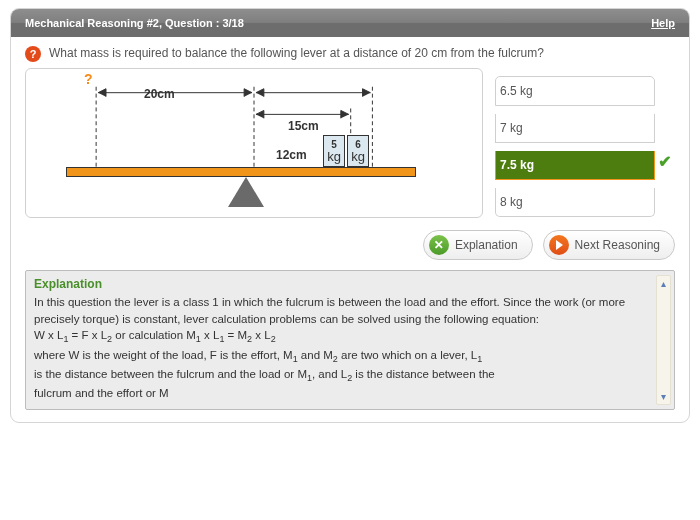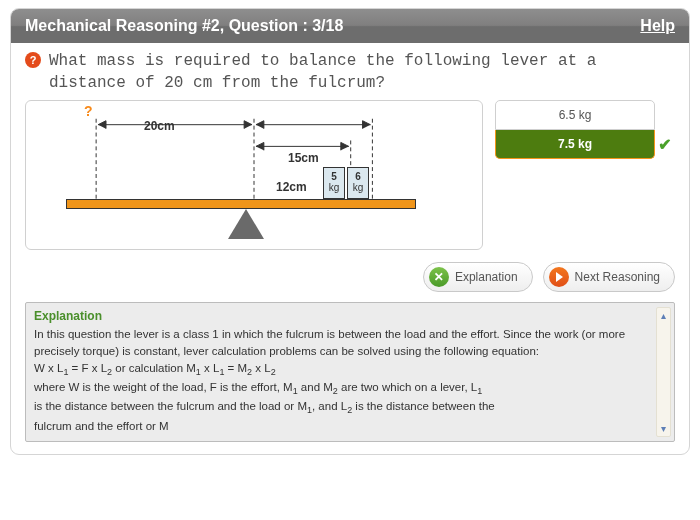--- a/index.html
+++ b/index.html
@@ -23,21 +23,21 @@
     border-radius: 9px;
     overflow: hidden;
   }
   .header {
     display: flex;
     align-items: center;
     justify-content: space-between;
     padding: 8px 14px;
     color: #fff;
     font-weight: bold;
-    font-size: 16px;
+    font-size: 11px;
     background: linear-gradient(to bottom,#8e8e8e 0%,#807f7f 48%,#6d6d6d 52%,#6d6d6d 100%);
   }
   .help {
     font-weight: bold;
     text-decoration: underline;
   }
   .body {
     padding: 8px 14px 12px 14px;
   }
   .question-row {
@@ -50,21 +50,21 @@
     width: 16px; height: 16px; border-radius: 50%;
     background: #e44b1b;
     color: #fff;
     font-weight: bold;
     font-size: 11px;
     display: inline-flex;
     align-items: center; justify-content: center;
     flex: 0 0 16px;
     margin-top: 1px;
   }
-  .qtext { font-size: 16px; line-height: 1.35; color:#555;font-family:Liberation Mono, monospace; }
+  .qtext { font-size: 12px; line-height: 1.35; color:#555; }
 
   .diagram-row { display:flex; gap:12px; margin-top:4px; }
   .diagram {
     flex: 1;
     border: 1px solid #d0d0d0;
     border-radius: 6px;
     background: #fff;
     height: 150px;
     position: relative;
     overflow: hidden;
@@ -82,21 +82,21 @@
     width:22px; height:32px;
     border:1px solid #333;
     background:#dbe8ef;
     font-size:10px;
     text-align:center;
     line-height:1.1;
     padding-top:3px;
     font-weight:bold;
     color:#333;
   }
-  .diagram .block span{ display:block; font-weight:normal; font-size:10px; }
+  .diagram .block span{ display:block; font-weight:normal; font-size:13px; }
   .diagram .lever {
     position:absolute;
     height:10px;
     background:#f0951a;
     border:1px solid #333;
   }
   .diagram .fulcrum {
     position:absolute;
     width:0; height:0;
     border-left:18px solid transparent;
@@ -107,25 +107,26 @@
   .answers {
     width: 180px;
     display: flex;
     flex-direction: column;
   }
   .ans-row { display:flex; align-items:stretch; }
   .ans {
     flex:1;
     border:1px solid #cfcfcf;
     border-top:none;
-    padding:7px 12px;
-    text-align:center;
+    padding:7px 4px;
+    text-align:left;
     font-size:12px;
     background:#fff;
     color:#555;
+    margin-top:8px;
   }
   .ans-row:first-child .ans { border-top:1px solid #cfcfcf; border-radius:5px 5px 0 0; }
   .ans-row:last-child .ans  { border-radius:0 0 5px 5px; }
   .ans.selected {
     background:#4d7c0f;
     color:#fff;
     font-weight:bold;
     border-color:#f5951b;
   }
   .tick {
@@ -257,22 +258,30 @@
           <div class="lever" style="left:40px; width:350px; top:98px;"></div>
           <div class="fulcrum" style="left:202px; top:108px;"></div>
         </div>
 
         <div class="answers">
           <div class="ans-row">
             <div class="ans">6.5 kg</div>
             <div class="tick"></div>
           </div>
           <div class="ans-row">
+            <div class="ans">7 kg</div>
+            <div class="tick"></div>
+          </div>
+          <div class="ans-row">
             <div class="ans selected">7.5 kg</div>
             <div class="tick">✔</div>
+          </div>
+          <div class="ans-row">
+            <div class="ans">8 kg</div>
+            <div class="tick"></div>
           </div>
         </div>
       </div>
 
       <div class="actions">
         <div class="btn">
           <span class="circ">✕</span>
           <span>Explanation</span>
         </div>
         <div class="btn">

